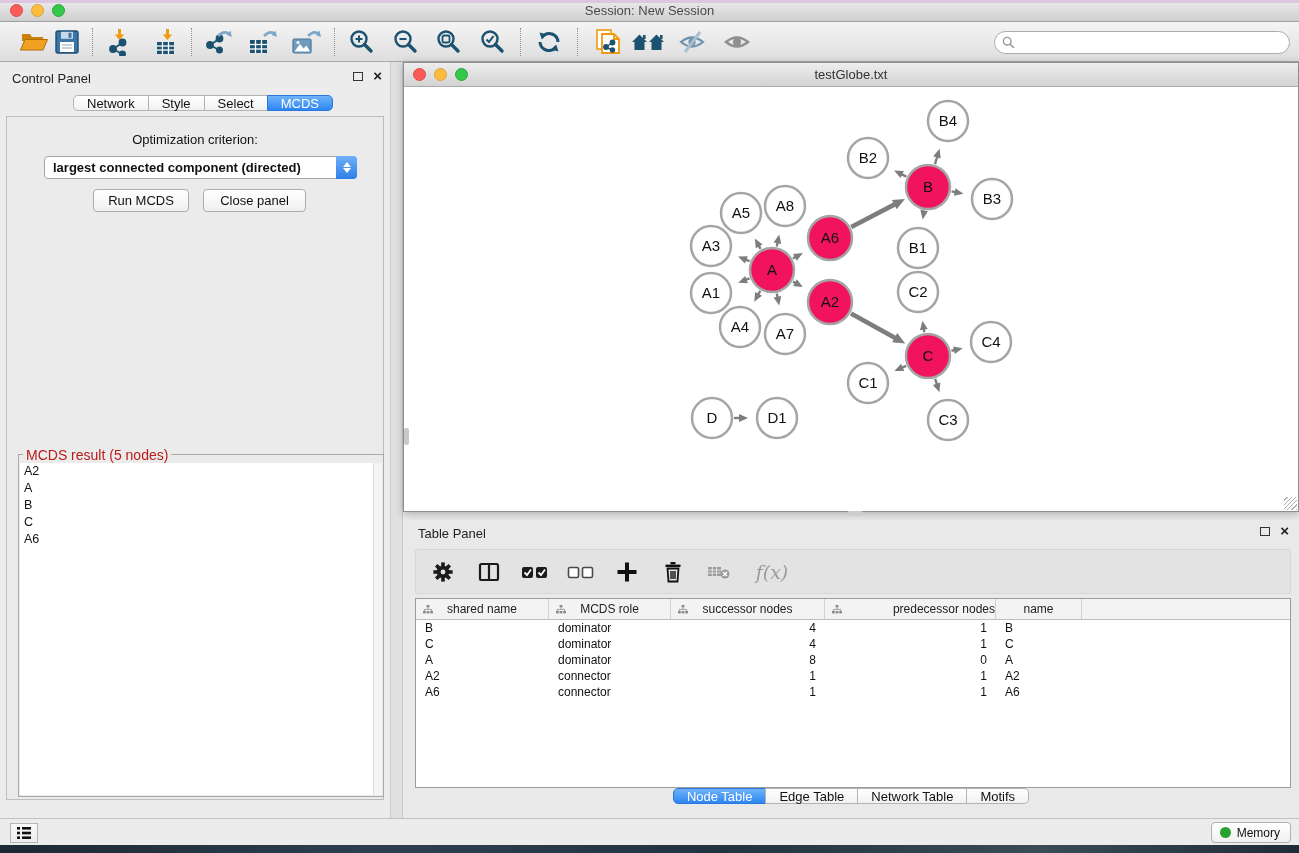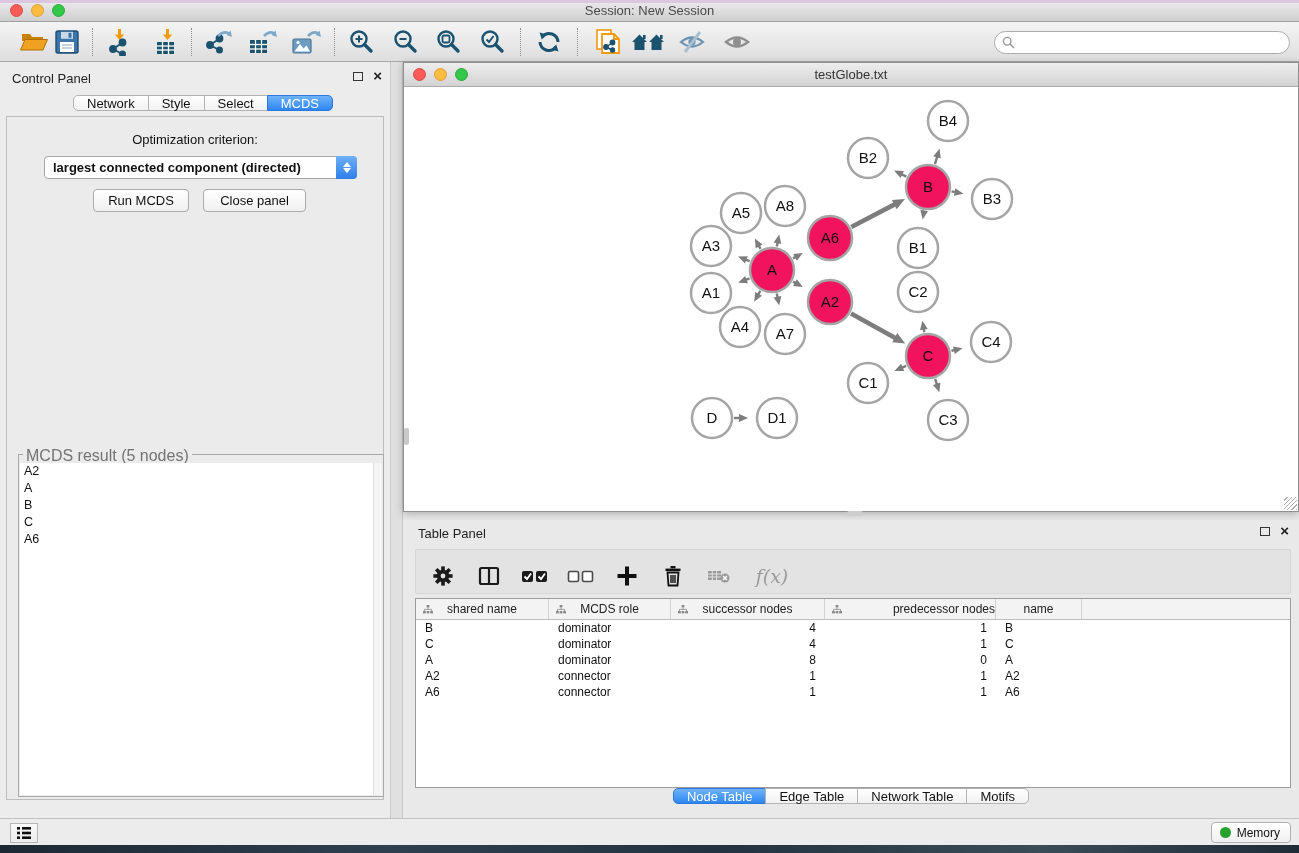--- a/index.html
+++ b/index.html
@@ -57,42 +57,42 @@
     background:linear-gradient(#6FB0F8,#2D7FE9); display:flex; flex-direction:column; align-items:center; justify-content:center; gap:1px; }
   .stepper .up, .stepper .dn { width:0; height:0; border-left:4px solid transparent; border-right:4px solid transparent; }
   .stepper .up { border-bottom:5px solid #fff; }
   .stepper .dn { border-top:5px solid #fff; }
 
   .cp-btn { position:absolute; top:72px; height:23px; background:linear-gradient(#FFFFFF,#F0F0F0);
     border:1px solid #ACACAC; border-radius:4px; font-size:13px; color:#111;
     display:flex; align-items:center; justify-content:center; cursor:default; }
 
   .groupbox { position:absolute; left:11px; top:337px; width:366px; height:343px; border:1px solid #A9A9A9; }
-  .groupbox .legend { position:absolute; top:-8px; left:4px; background:#EBEBEB; padding:0 3px; font-size:16px; color:#737373; }
+  .groupbox .legend { position:absolute; top:-8px; left:4px; background:#EBEBEB; padding:0 3px; font-size:14px; color:#b91c1c; }
   .groupbox .listarea { position:absolute; left:1px; right:1px; top:8px; bottom:1px; background:#fff; overflow:hidden; }
   .listarea .scrolltrack { position:absolute; right:0; top:0; bottom:0; width:9px; background:#F4F4F4; border-left:1px solid #E0E0E0; }
   .result-item { font-size:12.5px; color:#111; padding:1px 0 1px 4px; line-height:15px; }
 
   
   .net-window { position:absolute; left:0px; top:0px; width:896px; height:450px;
     border:1px solid #8F8F8F; background:#fff; box-shadow:0 2px 8px rgba(0,0,0,0.25); }
   .net-titlebar { position:absolute; top:0; left:0; right:0; height:24px;
     background:linear-gradient(#EDEDED,#D3D3D3); border-bottom:1px solid #ABABAB; }
   .net-titlebar .wtitle { position:absolute; top:4px; width:100%; text-align:center; font-size:13px; color:#333; }
   .net-traffic { position:absolute; left:9px; top:5px; display:flex; gap:8px; }
   .net-canvas { position:absolute; top:25px; left:0; right:0; bottom:0; background:#fff; }
   .vthumb { position:absolute; left:0px; top:340px; width:5px; height:17px; background:#C9C9C9; border-radius:2px; }
   .hthumb { position:absolute; left:443px; bottom:-5px; width:16px; height:5px; background:#CDCDCD; border-radius:2px; }
   .resize-grip { position:absolute; right:1px; bottom:1px; width:13px; height:13px;
     background:repeating-linear-gradient(135deg, transparent 0 2px, #AFAFAF 2px 3px); }
 
   
   .table-panel { position:absolute; left:0; top:458px; width:896px; height:298px; background:#E9E9E9; }
   .tp-toolbar { position:absolute; left:12px; right:8px; top:29px; height:45px; background:#E3E3E3;
-    border:1px solid #D6D6D6; border-radius:2px; display:flex; align-items:flex-end; gap:12px; padding-left:10px; }
+    border:1px solid #D6D6D6; border-radius:2px; display:flex; align-items:center; gap:12px; padding-left:10px; }
   .tpbtn { width:34px; height:34px; display:flex; align-items:center; justify-content:center; }
   .fx { font-family:"DejaVu Serif", serif; font-style:italic; font-size:19px; color:#9A9A9A; }
 
   .data-table { position:absolute; left:12px; right:8px; top:78px; height:190px; background:#fff; border:1px solid #9C9C9C; overflow:hidden; }
   .thead { display:flex; height:21px; background:#F3F3F3; border-bottom:1px solid #BEBEBE; }
   .th { position:relative; border-right:1px solid #D2D2D2; display:flex; align-items:center; justify-content:center;
     font-size:12px; color:#222; }
   .th .hicon { position:absolute; left:7px; top:6px; }
   .trow { display:flex; height:16px; align-items:center; }
   .td { font-size:12px; color:#111; overflow:hidden; white-space:nowrap; }

